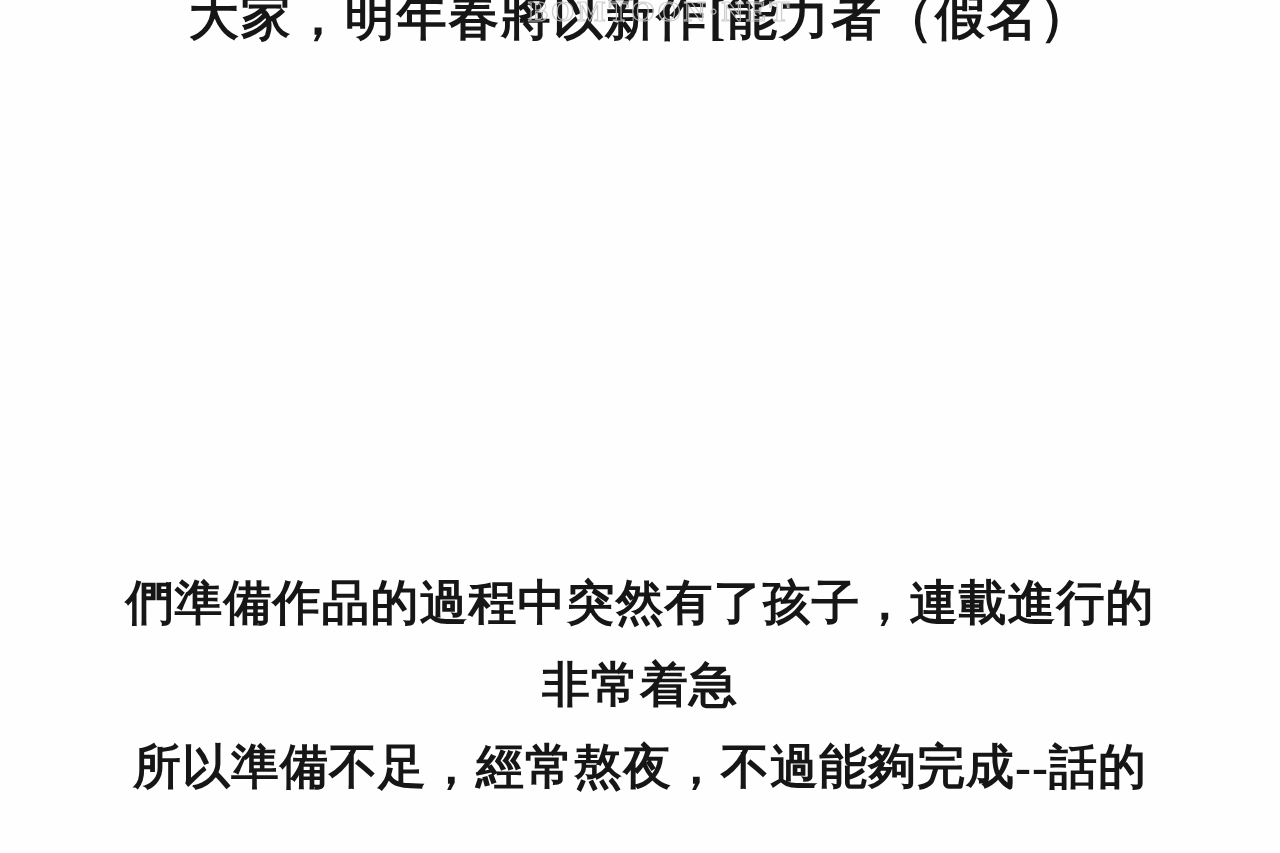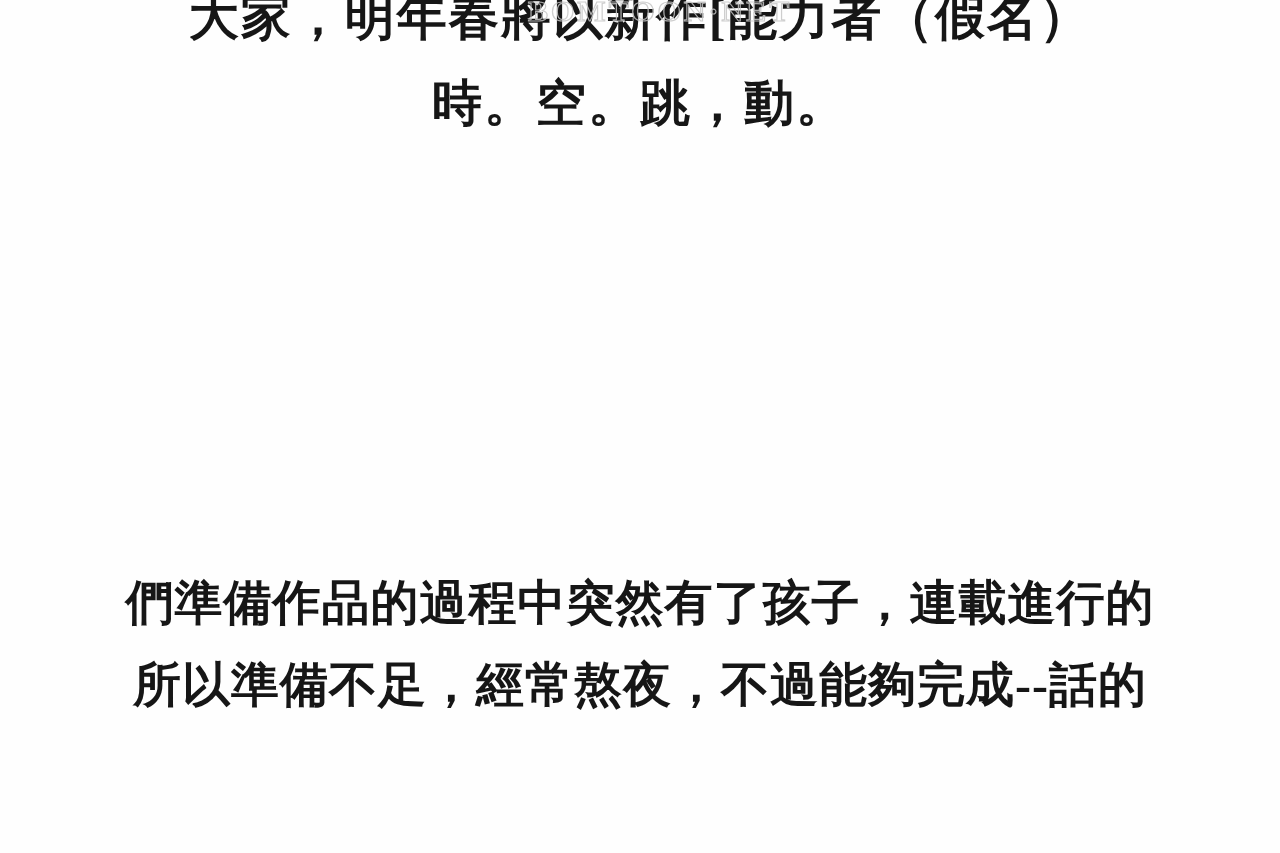--- a/index.html
+++ b/index.html
@@ -57,21 +57,21 @@
 </style>
 </head>
 <body>
 
 <div class="page">
 
   <div class="watermark">BOMTOON·NET</div>
 
   <div class="text-block top-block">
     <div class="text-line">大家，明年春將以新作[能力者（假名）</div>
-    <div class="text-line">時。空。跳，動。</div>
   </div>
 
   <div class="text-block bottom-block">
     <div class="text-line">們準備作品的過程中突然有了孩子，連載進行的</div>
+    <div class="text-line">非常着急</div>
     <div class="text-line">所以準備不足，經常熬夜，不過能夠完成--話的</div>
   </div>
 
 </div>
 
 </body></html>

